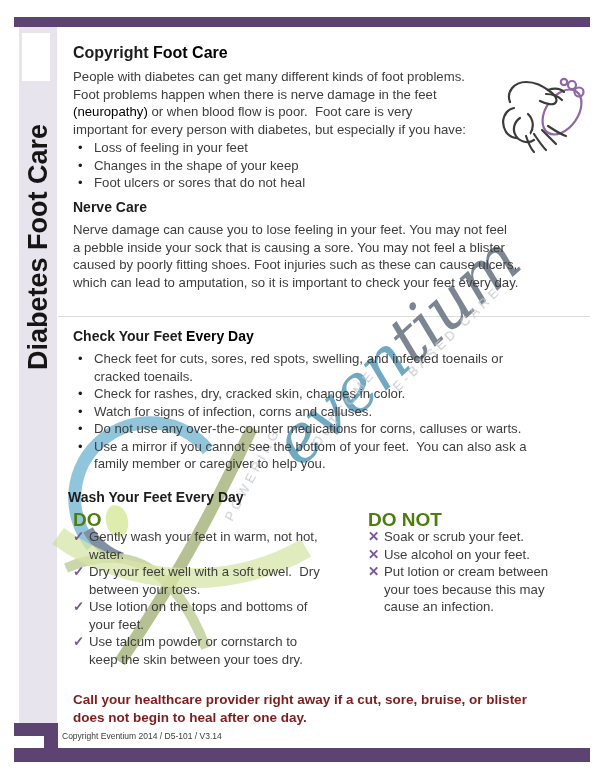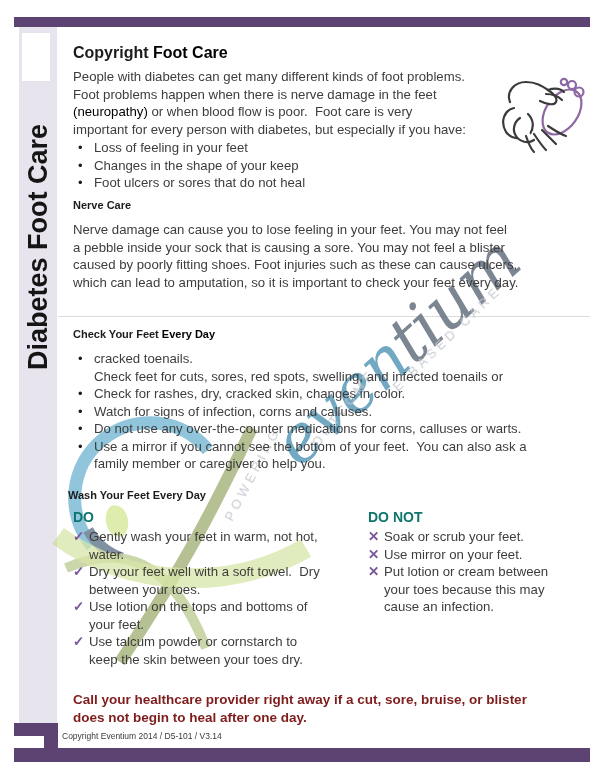--- a/index.html
+++ b/index.html
@@ -19,27 +19,27 @@
   .copyright{left:62px;top:731px;font-size:8.5px;color:#3a3a3a;}
   
   .content-block{z-index:2;}
   .h1{left:73px;top:44px;font-size:16px;font-weight:bold;color:#1c1c1c;}
   .accent{color:#000000;}
   .body-text{font-size:13.2px;line-height:17.5px;}
   .line{white-space:pre-wrap;}
   .intro{left:73px;top:68px;width:470px;}
   .intro-bullets{left:78px;top:139px;width:500px;}
   .nerve-h{left:73px;top:199px;}
-  .sec-h{font-size:11px;font-weight:bold;color:#1c1c1c;}
+  .sec-h{font-size:14px;font-weight:bold;color:#1c1c1c;}
   .nerve-p{left:73px;top:221px;width:540px;}
   .divider{left:58px;top:316px;width:532px;height:1px;background:#dcdcdc;}
   .check-h{left:73px;top:328px;}
   .check-bullets{left:78px;top:350px;width:505px;}
   .wash-h{left:68px;top:489px;}
-  .col-h{font-size:14px;font-weight:bold;color:#0f766e;}
+  .col-h{font-size:19px;font-weight:bold;color:#4d7c0f;}
   .do-h{left:73px;top:509px;}
   .do-list{left:73px;top:528px;width:300px;}
   .dont-h{left:368px;top:509px;}
   .dont-list{left:368px;top:528px;width:220px;}
   .callout{left:73px;top:691px;width:505px;font-size:13.5px;font-weight:bold;
            color:#7f1d1d;line-height:17.5px;}
   
   .li{display:flex;align-items:flex-start;}
   .li .mark{flex:0 0 16px;color:#1c1c1c;font-size:13px;line-height:17.5px;}
   .li .mark.pm{color:#7b589b;font-weight:bold;font-size:13.5px;}
@@ -125,22 +125,22 @@
     <div class="line">which can lead to amputation, so it is important to check your feet every day.</div>
   </div>
 
   <div class="abs divider"></div>
 
   <div class="abs check-h sec-h content-block"><span>Check Your Feet</span><span> </span><span class="accent">Every Day</span></div>
   <div class="abs check-bullets body-text content-block">
     <div class="li">
       <span class="mark">•</span>
       <div class="txt">
-          <div class="line">cracked toenails.</div>
-        <div class="line">Check feet for cuts, sores, red spots, swelling, and infected toenails or</div>
+          <div class="line">Check feet for cuts, sores, red spots, swelling, and infected toenails or</div>
+        <div class="line">cracked toenails.</div>
         </div>
       </div>
     <div class="li">
       <span class="mark">•</span>
       <div class="txt">
           <div class="line">Check for rashes, dry, cracked skin, changes in color.</div>
         </div>
       </div>
     <div class="li">
       <span class="mark">•</span>
@@ -201,21 +201,21 @@
   <div class="abs dont-list body-text content-block">
     <div class="li">
       <span class="mark pm">✕</span>
       <div class="txt">
           <div class="line">Soak or scrub your feet.</div>
         </div>
       </div>
     <div class="li">
       <span class="mark pm">✕</span>
       <div class="txt">
-          <div class="line">Use mirror on your feet.</div>
+          <div class="line">Use alcohol on your feet.</div>
         </div>
       </div>
     <div class="li">
       <span class="mark pm">✕</span>
       <div class="txt">
           <div class="line">Put lotion or cream between</div>
         <div class="line">your toes because this may</div>
         <div class="line">cause an infection.</div>
         </div>
       </div>

